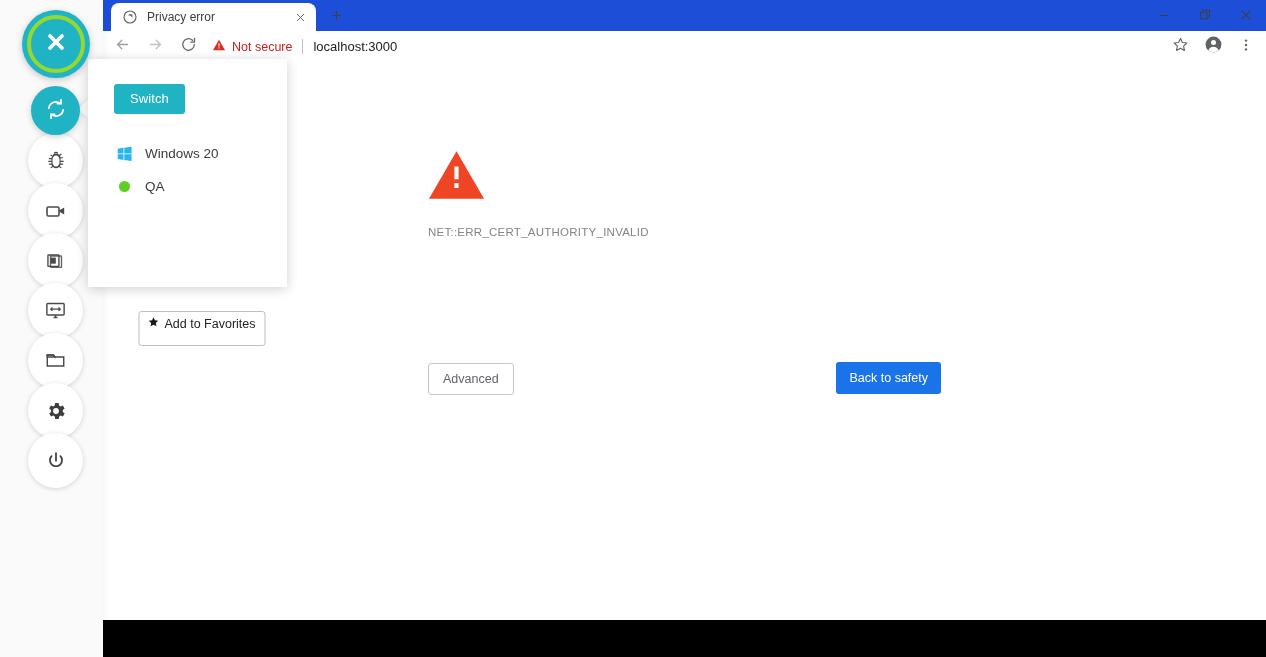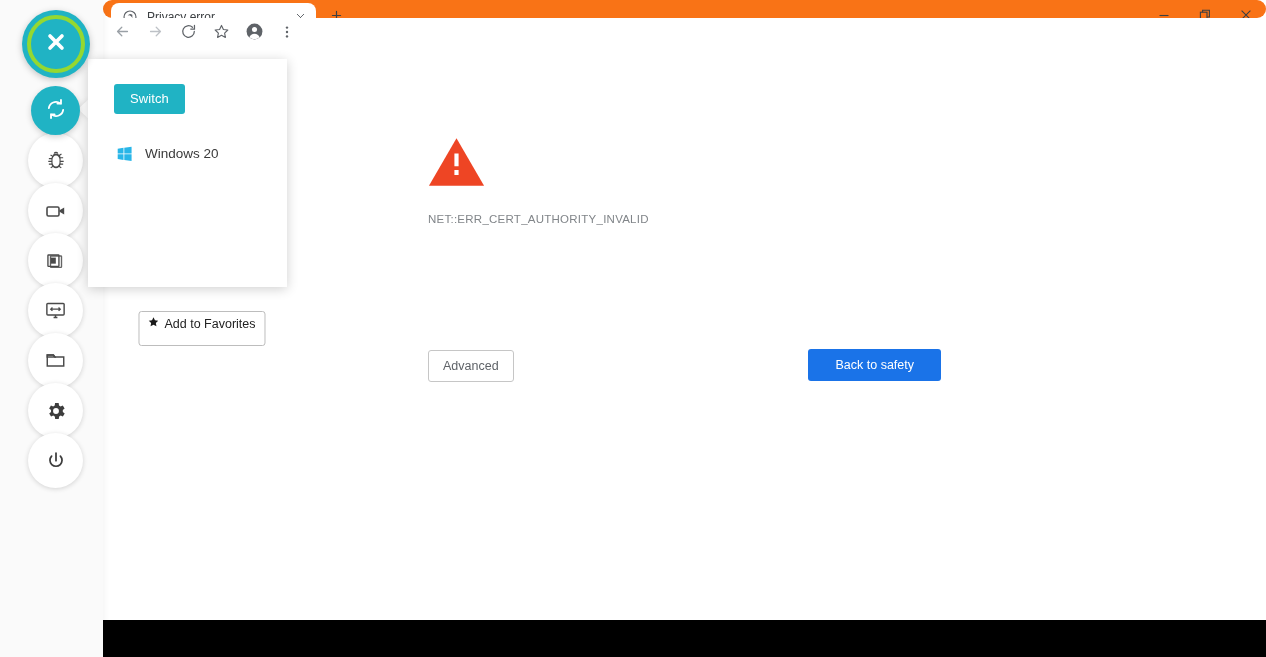--- a/index.html
+++ b/index.html
@@ -105,21 +105,21 @@
     font-family: "Liberation Sans", sans-serif;
     font-size: 12.5px; color: #222;
     padding: 4px 9px 14px 8px;
     display: flex; align-items: center; gap: 5px;
     cursor: pointer; white-space: nowrap;
   }
 
   
   .browser { position: absolute; left: 103px; top: 0; width: 1163px; height: 657px; }
   .tabstrip {
-    position: relative; height: 18px; background: #f97316; border-radius: 13px;
+    position: relative; height: 31px; background: #1d4ed8;
   }
   .tab {
     position: absolute; left: 8px; top: 3px;
     width: 205px; height: 28px;
     background: #ffffff;
     border-radius: 8px 8px 0 0;
     display: flex; align-items: center;
     padding: 0 8px 0 11px;
     cursor: pointer;
   }
@@ -200,21 +200,21 @@
     display: flex; align-items: center; justify-content: space-between;
   }
   .btn-advanced {
     background: #ffffff; border: 1px solid #c6c6c6; border-radius: 3px;
     color: #5f6368; font-family: "Liberation Sans", sans-serif;
     font-size: 12.5px; padding: 8px 14px; cursor: pointer;
   }
   .btn-safety {
     background: #1a73e8; border: none; border-radius: 3px;
     color: #ffffff; font-family: "Liberation Sans", sans-serif;
-    font-size: 12.5px; padding: 9px 27px; cursor: pointer;
+    font-size: 12.5px; padding: 9px 13px; cursor: pointer;
     margin-top: -2px;
   }
 
   .blackbar {
     position: absolute; left: 103px; top: 620px;
     width: 1163px; height: 37px; background: #000000;
     z-index: 30;
   }
 </style>
 </head>
@@ -323,20 +323,26 @@
           <svg width="17" height="17" viewBox="0 0 24 24">
             <path d="M2.4 5.2 10.6 4v8H2.4z" fill="#29b6e8"></path>
             <path d="M11.7 3.85 22 2.4v9.6H11.7z" fill="#29b6e8"></path>
             <path d="M2.4 13h8.2v8L2.4 19.8z" fill="#29b6e8"></path>
             <path d="M11.7 13H22v9.6l-10.3-1.45z" fill="#29b6e8"></path>
           </svg>
         </span>
         <span>Windows 20</span>
       </div>
 
+      <div class="popup-row">
+        <span class="pico">
+          <span class="dot-green"></span>
+        </span>
+        <span>QA</span>
+      </div>
     </div>
 
     <button class="fav-btn">
       <span>
         <svg width="12" height="12" viewBox="0 0 24 24" fill="#1a1a1a">
           <path d="M12 2.4l2.9 6 6.6.9-4.8 4.6 1.2 6.6L12 17.4 6.1 20.5l1.2-6.6L2.5 9.3l6.6-.9z"></path>
         </svg>
       </span>
       <span>Add to Favorites</span>
     </button>
@@ -411,20 +417,33 @@
       </div>
       <div class="tb-btn">
         <span>
           <svg width="17" height="17" viewBox="0 0 24 24" fill="none" stroke="#5f6368" stroke-width="1.8" stroke-linecap="round">
             <path d="M20.2 12a8.2 8.2 0 1 1-2.6-6"></path>
             <path d="M20.4 3.4v5.2h-5.2"></path>
           </svg>
         </span>
       </div>
 
+      <div class="omnibox">
+        <span class="notsecure">
+          <span>
+            <svg width="14" height="14" viewBox="0 0 24 24" fill="#d93025">
+              <path d="M12 3.2 22.4 20.8H1.6z"></path>
+              <path d="M11.1 9.2h1.8v5.3h-1.8zM11.1 16h1.8v1.9h-1.8z" fill="#ffffff"></path>
+            </svg>
+          </span>
+          <span>Not secure</span>
+        </span>
+        <span class="omni-sep"></span>
+        <span class="omni-url">localhost:3000</span>
+      </div>
 
       <div class="tb-right">
         <div class="tb-btn">
           <span>
             <svg width="17" height="17" viewBox="0 0 24 24" fill="none" stroke="#5f6368" stroke-width="1.6" stroke-linejoin="round">
               <path d="M12 3.4l2.7 5.7 6.2.8-4.5 4.3 1.1 6.2L12 17.4l-5.5 3 1.1-6.2-4.5-4.3 6.2-.8z"></path>
             </svg>
           </span>
         </div>
         <div class="tb-btn">

